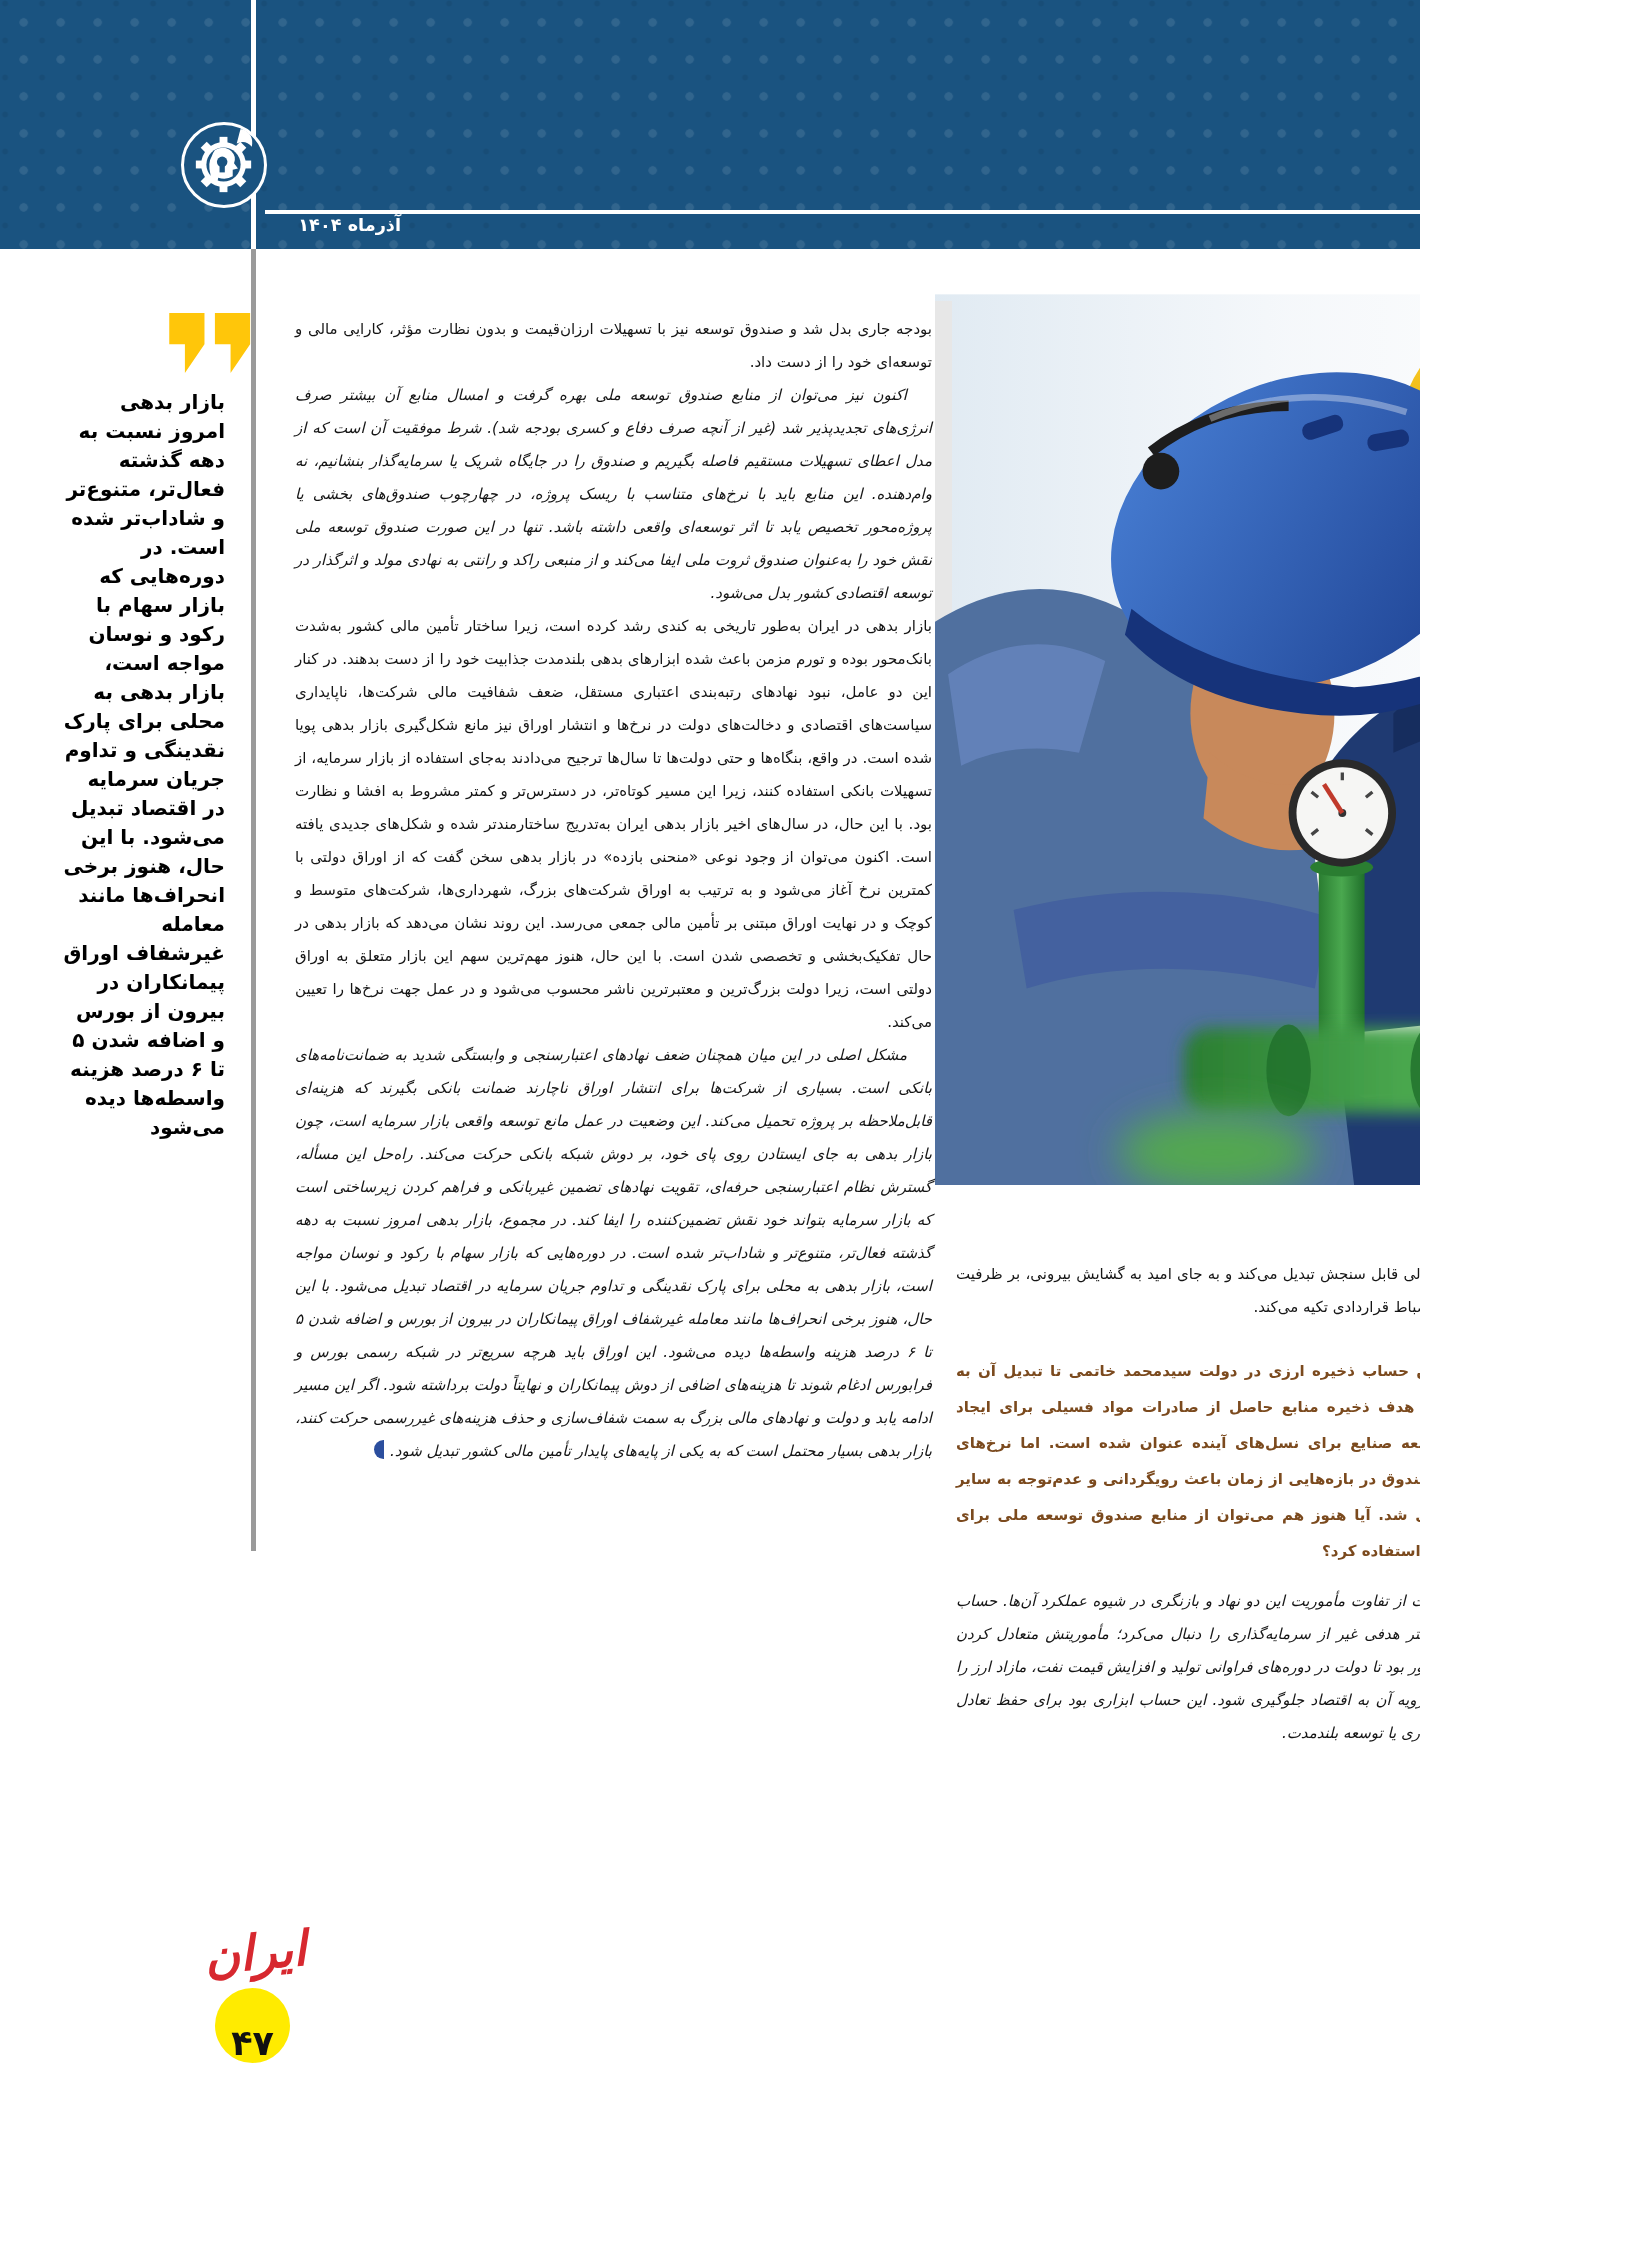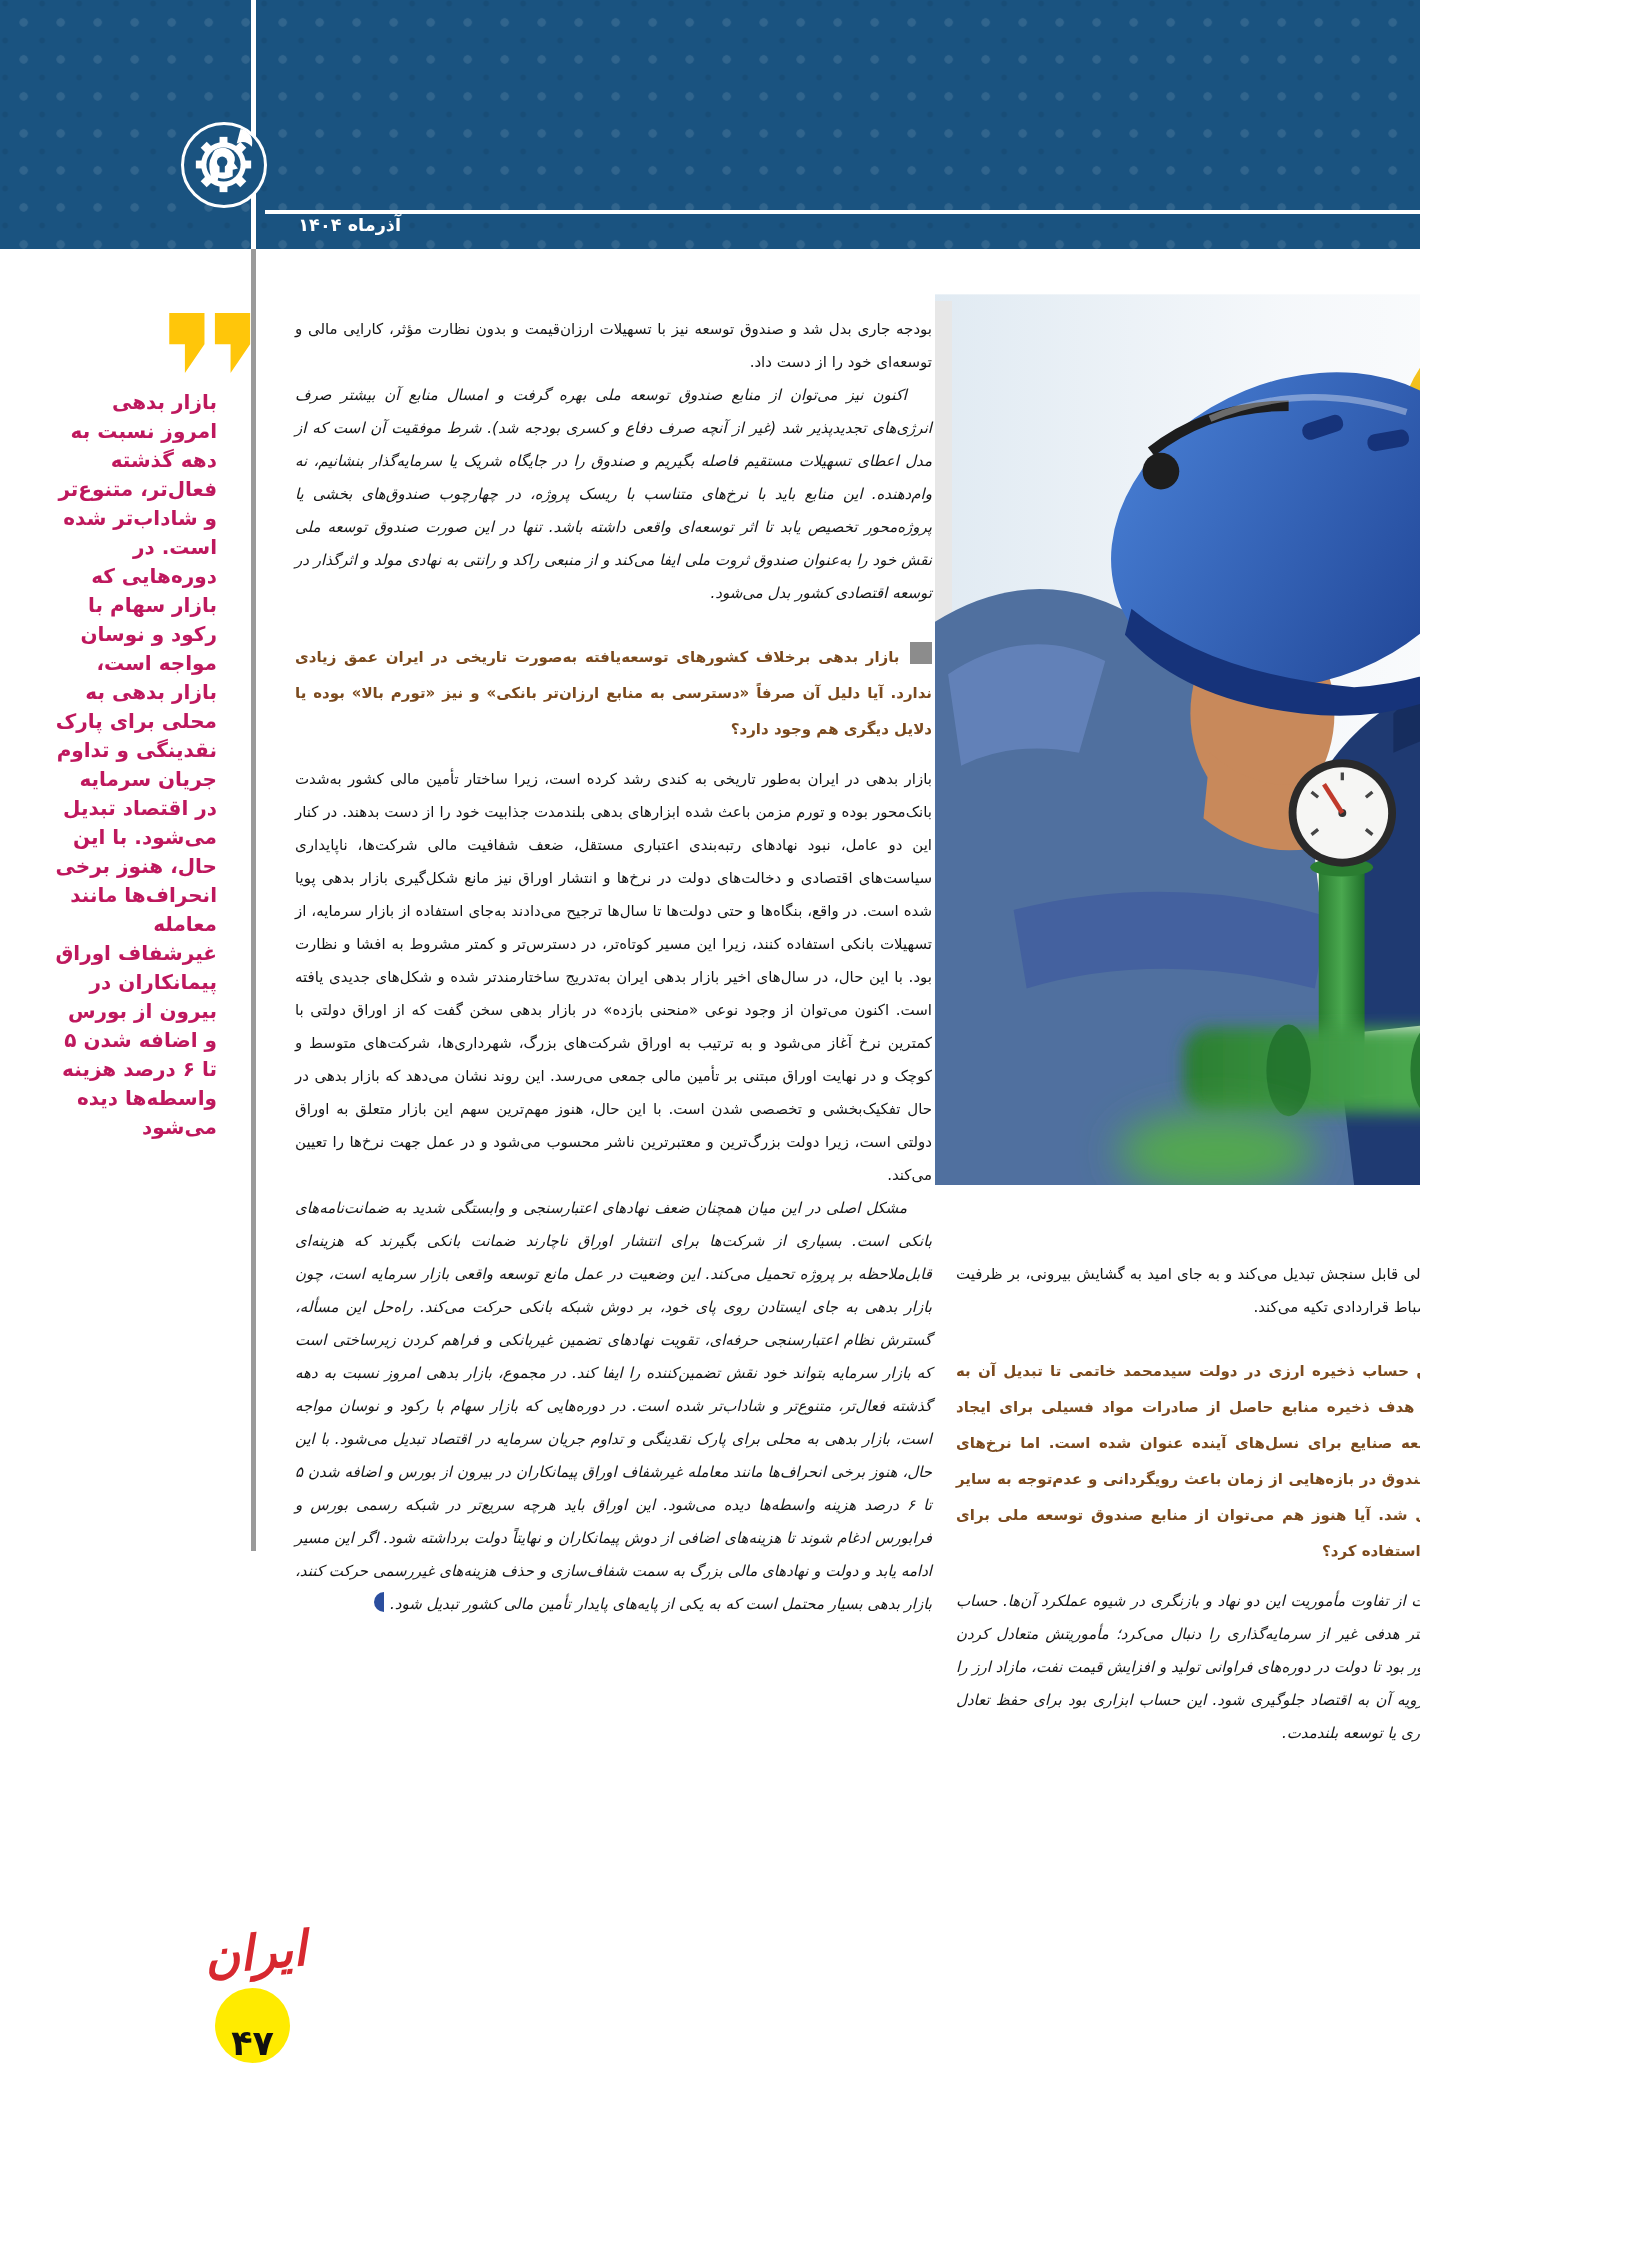--- a/index.html
+++ b/index.html
@@ -19,22 +19,22 @@
     background:#1a5380;border:3.9px solid #ffffff;box-sizing:border-box;}
   .logo-circle svg{position:absolute;left:0;top:0;}
   .date{position:absolute;left:257px;top:215px;width:144px;color:#ffffff;font-size:17.7px;font-weight:bold;
     direction:rtl;text-align:right;letter-spacing:0;}
 
   
   .vline-gray{position:absolute;left:251px;top:249px;width:4.6px;height:1302px;background:#9a9a9a;}
 
   
   .quote-marks{position:absolute;left:169px;top:313px;width:84px;height:60px;}
-  .pull-quote{position:absolute;left:52px;top:388px;width:165px;direction:rtl;text-align:right;
-    font-size:20px;line-height:29px;font-weight:bold;color:#be185d;}
+  .pull-quote{position:absolute;left:60px;top:388px;width:165px;direction:rtl;text-align:right;
+    font-size:20px;line-height:29px;font-weight:bold;color:#000000;}
 
   
   .col{position:absolute;direction:rtl;text-align:justify;font-size:15px;line-height:33px;color:#151515;}
   .col-middle{left:295px;top:313px;width:637px;}
   .col-right{left:956px;top:1226px;width:619px;margin-top:32px;}
   .para{margin:0 0 0 0;}
   .indent{text-indent:25px;font-style:italic;}
   .question{color:#7b4a1e;font-weight:bold;line-height:36px;margin:29px 0 15.7px 0;}
   .q-bullet{display:inline-block;width:22px;height:22px;background:#8c8c8c;margin-left:10.5px;
     vertical-align:-2px;}
@@ -188,21 +188,20 @@
           <path d="M622,852 L594,808" stroke="#c03a2b" stroke-width="7"></path>
           <path d="M575,820 L585,828 M668,820 L658,828 M622,790 L622,802 M575,885 L585,877 M668,885 L658,877" stroke="#444444" stroke-width="5"></path>
         </g>
       </g>
     </svg>
   </div>
 
   <div class="col col-middle">
     <p class="para">بودجه جاری بدل شد و صندوق توسعه نیز با تسهیلات ارزان‌قیمت و بدون نظارت مؤثر، کارایی مالی و توسعه‌ای خود را از دست داد.</p>
     <p class="para indent">اکنون نیز می‌توان از منابع صندوق توسعه ملی بهره گرفت و امسال منابع آن بیشتر صرف انرژی‌های تجدیدپذیر شد (غیر از آنچه صرف دفاع و کسری بودجه شد). شرط موفقیت آن است که از مدل اعطای تسهیلات مستقیم فاصله بگیریم و صندوق را در جایگاه شریک یا سرمایه‌گذار بنشانیم، نه وام‌دهنده. این منابع باید با نرخ‌های متناسب با ریسک پروژه، در چهارچوب صندوق‌های بخشی یا پروژه‌محور تخصیص یابد تا اثر توسعه‌ای واقعی داشته باشد. تنها در این صورت صندوق توسعه ملی نقش خود را به‌عنوان صندوق ثروت ملی ایفا می‌کند و از منبعی راکد و رانتی به نهادی مولد و اثرگذار در توسعه اقتصادی کشور بدل می‌شود.</p>
-    <p class="question"><span class="q-bullet"></span><span>بازار بدهی برخلاف کشورهای توسعه‌یافته به‌صورت تاریخی در ایران عمق زیادی ندارد. آیا دلیل آن صرفاً «دسترسی به منابع ارزان‌تر بانکی» و نیز «تورم بالا» بوده یا دلایل دیگری هم وجود دارد؟</span></p>
     <p class="para">بازار بدهی در ایران به‌طور تاریخی به کندی رشد کرده است، زیرا ساختار تأمین مالی کشور به‌شدت بانک‌محور بوده و تورم مزمن باعث شده ابزارهای بدهی بلندمدت جذابیت خود را از دست بدهند. در کنار این دو عامل، نبود نهادهای رتبه‌بندی اعتباری مستقل، ضعف شفافیت مالی شرکت‌ها، ناپایداری سیاست‌های اقتصادی و دخالت‌های دولت در نرخ‌ها و انتشار اوراق نیز مانع شکل‌گیری بازار بدهی پویا شده است. در واقع، بنگاه‌ها و حتی دولت‌ها تا سال‌ها ترجیح می‌دادند به‌جای استفاده از بازار سرمایه، از تسهیلات بانکی استفاده کنند، زیرا این مسیر کوتاه‌تر، در دسترس‌تر و کمتر مشروط به افشا و نظارت بود. با این حال، در سال‌های اخیر بازار بدهی ایران به‌تدریج ساختارمندتر شده و شکل‌های جدیدی یافته است. اکنون می‌توان از وجود نوعی «منحنی بازده» در بازار بدهی سخن گفت که از اوراق دولتی با کمترین نرخ آغاز می‌شود و به ترتیب به اوراق شرکت‌های بزرگ، شهرداری‌ها، شرکت‌های متوسط و کوچک و در نهایت اوراق مبتنی بر تأمین مالی جمعی می‌رسد. این روند نشان می‌دهد که بازار بدهی در حال تفکیک‌بخشی و تخصصی شدن است. با این حال، هنوز مهم‌ترین سهم این بازار متعلق به اوراق دولتی است، زیرا دولت بزرگ‌ترین و معتبرترین ناشر محسوب می‌شود و در عمل جهت نرخ‌ها را تعیین می‌کند.</p>
     <p class="para indent"><span>مشکل اصلی در این میان همچنان ضعف نهادهای اعتبارسنجی و وابستگی شدید به ضمانت‌نامه‌های بانکی است. بسیاری از شرکت‌ها برای انتشار اوراق ناچارند ضمانت بانکی بگیرند که هزینه‌ای قابل‌ملاحظه بر پروژه تحمیل می‌کند. این وضعیت در عمل مانع توسعه واقعی بازار سرمایه است، چون بازار بدهی به جای ایستادن روی پای خود، بر دوش شبکه بانکی حرکت می‌کند. راه‌حل این مسأله، گسترش نظام اعتبارسنجی حرفه‌ای، تقویت نهادهای تضمین غیربانکی و فراهم کردن زیرساختی است که بازار سرمایه بتواند خود نقش تضمین‌کننده را ایفا کند. در مجموع، بازار بدهی امروز نسبت به دهه گذشته فعال‌تر، متنوع‌تر و شاداب‌تر شده است. در دوره‌هایی که بازار سهام با رکود و نوسان مواجه است، بازار بدهی به محلی برای پارک نقدینگی و تداوم جریان سرمایه در اقتصاد تبدیل می‌شود. با این حال، هنوز برخی انحراف‌ها مانند معامله غیرشفاف اوراق پیمانکاران در بیرون از بورس و اضافه شدن ۵ تا ۶ درصد هزینه واسطه‌ها دیده می‌شود. این اوراق باید هرچه سریع‌تر در شبکه رسمی بورس و فرابورس ادغام شوند تا هزینه‌های اضافی از دوش پیمانکاران و نهایتاً دولت برداشته شود. اگر این مسیر ادامه یابد و دولت و نهادهای مالی بزرگ به سمت شفاف‌سازی و حذف هزینه‌های غیررسمی حرکت کنند، بازار بدهی بسیار محتمل است که به یکی از پایه‌های پایدار تأمین مالی کشور تبدیل شود.</span><span class="end-mark"></span></p>
   </div>
 
   <div class="col col-right">
     <p class="para">قرارداد و سازوکارهای مالی قابل سنجش تبدیل می‌کند و به جای امید به گشایش بیرونی، بر ظرفیت بازار سرمایه داخلی و انضباط قراردادی تکیه می‌کند.</p>
     <p class="question"><span class="q-bullet"></span><span>از ابتدای تأسیس حساب ذخیره ارزی در دولت سیدمحمد خاتمی تا تبدیل آن به صندوق توسعه ملی، هدف ذخیره منابع حاصل از صادرات مواد فسیلی برای ایجاد ثروت ماندگار و توسعه صنایع برای نسل‌های آینده عنوان شده است. اما نرخ‌های پایین تسهیلات این صندوق در بازه‌هایی از زمان باعث رویگردانی و عدم‌توجه به سایر روش‌های تأمین مالی شد. آیا هنوز هم می‌توان از منابع صندوق توسعه ملی برای توسعه اقتصاد کشور استفاده کرد؟</span></p>
     <p class="para indent">بله، اما با درک درست از تفاوت مأموریت این دو نهاد و بازنگری در شیوه عملکرد آن‌ها. حساب ذخیره ارزی در آغاز بیشتر هدفی غیر از سرمایه‌گذاری را دنبال می‌کرد؛ مأموریتش متعادل کردن نوسانات درآمد ارزی کشور بود تا دولت در دوره‌های فراوانی تولید و افزایش قیمت نفت، مازاد ارز را جذب نکند و از ورود بی‌رویه آن به اقتصاد جلوگیری شود. این حساب ابزاری بود برای حفظ تعادل ارزی، نه برای سرمایه‌گذاری یا توسعه بلندمدت.</p>
   </div>
 

